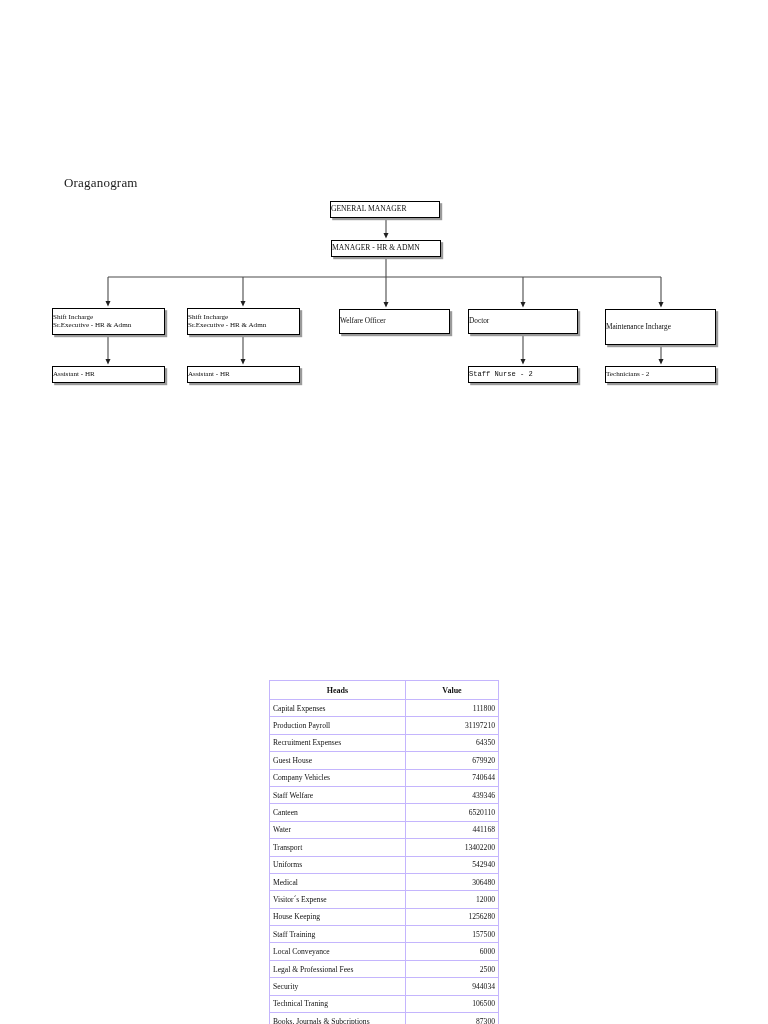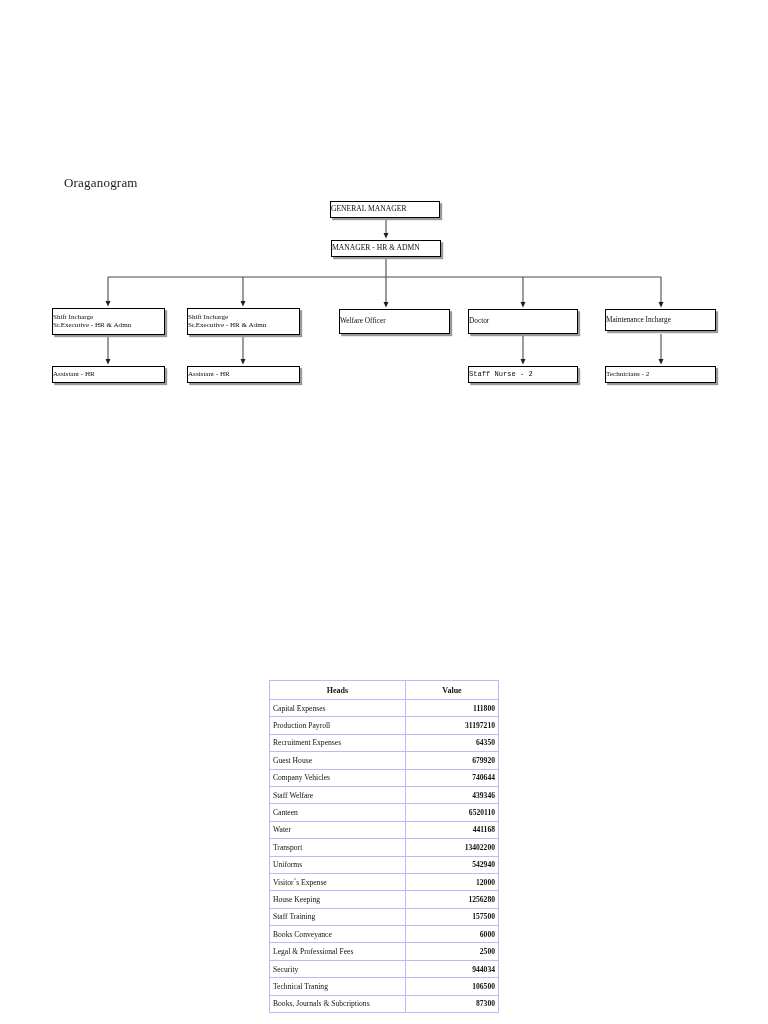--- a/index.html
+++ b/index.html
@@ -54,21 +54,21 @@
     white-space: nowrap;
   }
 
   .n-gm       { left: 330px; top: 201px; width: 110px; height: 17px;  font-size: 7.6px; }
   .n-mgr      { left: 331px; top: 240px; width: 110px; height: 17px;  font-size: 7.6px; }
 
   .n-shift1   { left: 52px;  top: 308px; width: 113px; height: 27px;  font-size: 7.1px; }
   .n-shift2   { left: 187px; top: 308px; width: 113px; height: 27px;  font-size: 7.1px; }
   .n-welfare  { left: 339px; top: 309px; width: 111px; height: 25px;  font-size: 7.3px; }
   .n-doctor   { left: 468px; top: 309px; width: 110px; height: 25px;  font-size: 7.3px; }
-  .n-maint    { left: 605px; top: 309px; width: 111px; height: 22px;  font-size: 7.3px; }
+  .n-maint    { left: 605px; top: 309px; width: 111px; height: 36px;  font-size: 7.3px; }
 
   .n-asst1    { left: 52px;  top: 366px; width: 113px; height: 17px;  font-size: 7.1px; }
   .n-asst2    { left: 187px; top: 366px; width: 113px; height: 17px;  font-size: 7.1px; }
   .n-nurse    { left: 468px; top: 366px; width: 110px; height: 17px;  font-size: 7.1px; font-family: Liberation Mono, monospace; }
   .n-tech     { left: 605px; top: 366px; width: 111px; height: 17px;  font-size: 7.1px; }
 
   
   #budget-table-wrap {
     position: absolute;
     left: 269px;
@@ -97,21 +97,20 @@
     font-size: 8px;
     height: 19px;
   }
   table.budget td.head-cell {
     text-align: left;
     width: 136px;
   }
   table.budget td.value-cell {
     text-align: right;
     width: 93px;
-    font-weight: bold;
   }
   table.budget col.c-head { width: 136px; }
   table.budget col.c-val  { width: 93px; }
 </style>
 </head>
 <body>
 
 <div id="org-title">Oraganogram</div>
 
 <div id="org-chart">
@@ -238,33 +237,37 @@
         </tr>
         <tr>
           <td class="head-cell">Transport</td>
           <td class="value-cell">13402200</td>
         </tr>
         <tr>
           <td class="head-cell">Uniforms</td>
           <td class="value-cell">542940</td>
         </tr>
         <tr>
+          <td class="head-cell">Medical</td>
+          <td class="value-cell">306480</td>
+        </tr>
+        <tr>
           <td class="head-cell">Visitor´s Expense</td>
           <td class="value-cell">12000</td>
         </tr>
         <tr>
           <td class="head-cell">House Keeping</td>
           <td class="value-cell">1256280</td>
         </tr>
         <tr>
           <td class="head-cell">Staff Training</td>
           <td class="value-cell">157500</td>
         </tr>
         <tr>
-          <td class="head-cell">Books Conveyance</td>
+          <td class="head-cell">Local Conveyance</td>
           <td class="value-cell">6000</td>
         </tr>
         <tr>
           <td class="head-cell">Legal &amp; Professional Fees</td>
           <td class="value-cell">2500</td>
         </tr>
         <tr>
           <td class="head-cell">Security</td>
           <td class="value-cell">944034</td>
         </tr>

